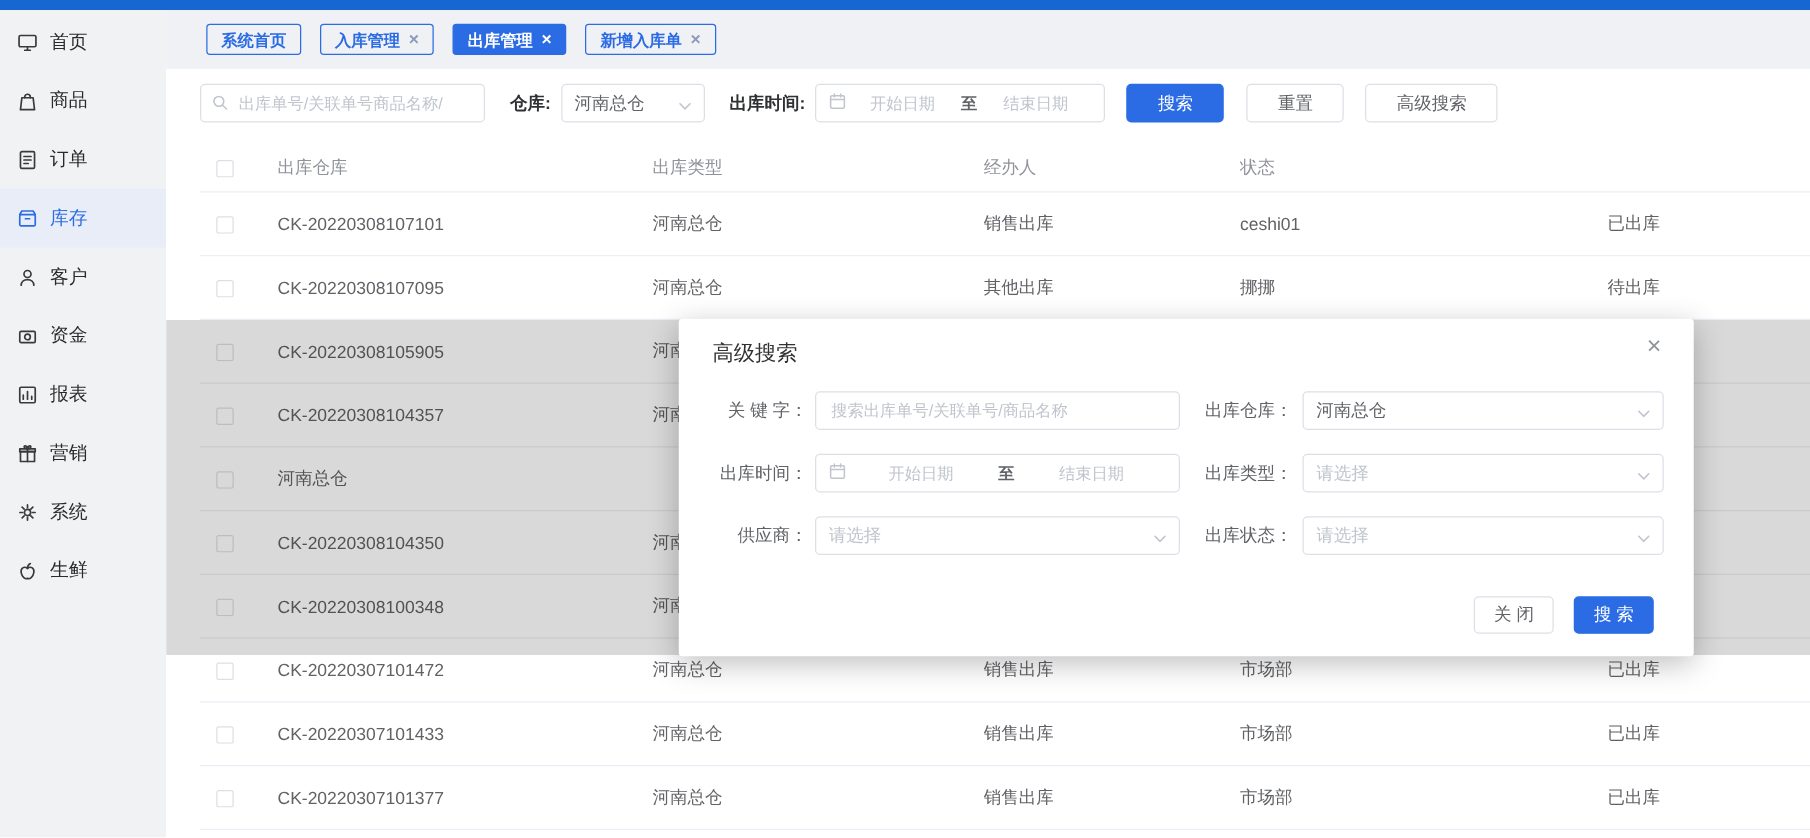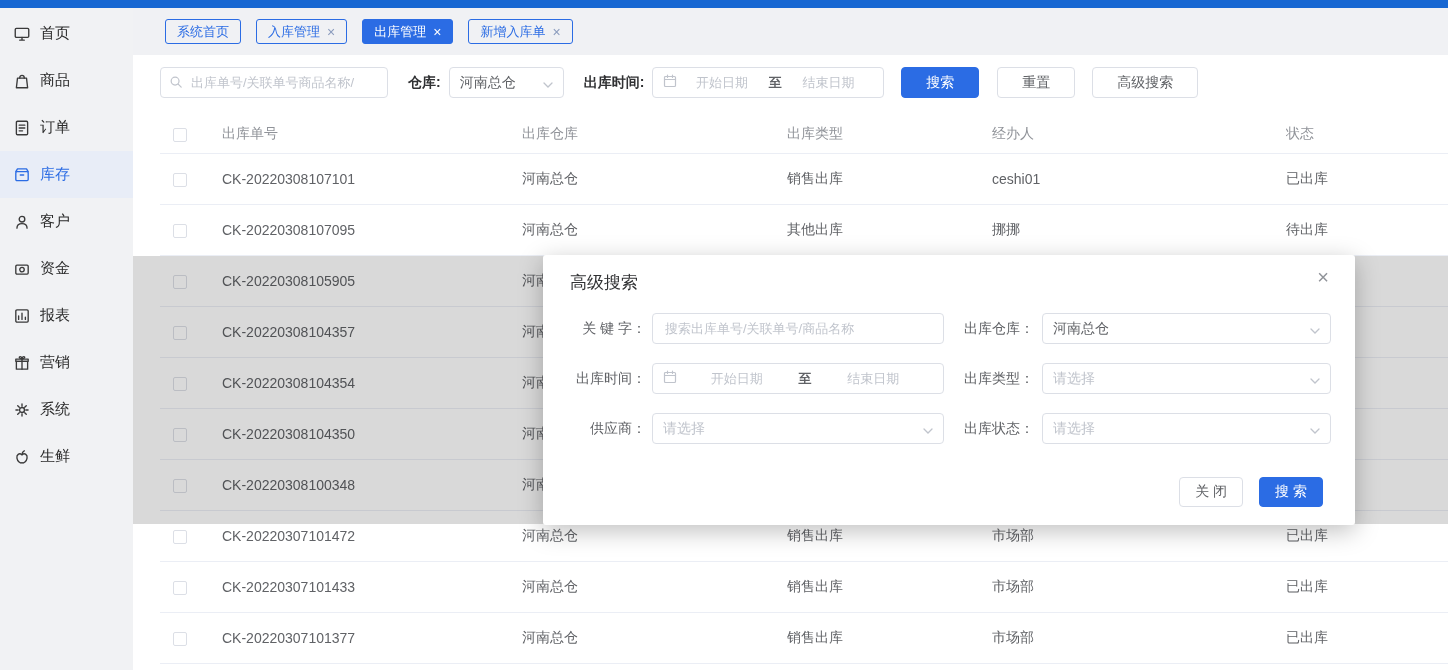--- a/index.html
+++ b/index.html
@@ -24,21 +24,21 @@
   .topbar{position:absolute;left:0;top:0;width:1448px;height:8px;background:var(--topbar);}
   
   .sidebar{position:absolute;left:0;top:8px;width:133px;bottom:0;background:#f1f2f4;padding-top:2px;}
   .side-item{display:flex;align-items:center;height:47px;padding-left:13px;gap:9px;font-size:15px;color:#2a2a2a;cursor:pointer;}
   .side-item .sicon{display:inline-flex;width:18px;height:18px;color:#3a3a3a;flex:none;}
   .side-item.active{color:var(--primary);background:#e8edf7;}
   .side-item.active .sicon{color:var(--primary);}
   
   .main{position:absolute;left:133px;top:8px;right:0;bottom:0;background:#fff;}
   .tabstrip{position:absolute;left:0;right:0;top:0;height:47px;background:#f0f1f4;display:flex;align-items:center;padding-left:32px;gap:15px;}
-  .tab{display:inline-flex;align-items:center;gap:7px;height:25px;padding:4px 11px;border:1px solid var(--primary);border-radius:3px;color:var(--primary);font-size:13px;cursor:pointer;background:transparent;}
+  .tab{display:inline-flex;align-items:flex-start;gap:7px;height:25px;padding:4px 11px;border:1px solid var(--primary);border-radius:3px;color:var(--primary);font-size:13px;cursor:pointer;background:transparent;font-weight:bold;}
   .tab .tab-x{font-size:14px;line-height:1;color:#8a9bbd;cursor:pointer;}
   .tab.active{background:var(--primary);color:#fff;}
   .tab.active .tab-x{color:#fff;}
   
   .filterbar{position:absolute;left:27px;top:59px;height:31px;display:flex;align-items:center;}
   .search-box{position:relative;width:228px;height:31px;flex:none;}
   .search-box input{width:100%;height:100%;border:1px solid var(--border);border-radius:4px;padding:0 8px 0 30px;font-size:13px;color:var(--text2);font-family:inherit;outline:none;background:#fff;}
   .search-box input::placeholder{color:var(--ph);}
   .search-box .mag{position:absolute;left:9px;top:8px;color:var(--ph);}
   .flabel{margin-left:20px;font-weight:bold;color:var(--text);white-space:nowrap;}
@@ -232,21 +232,20 @@
       <span class="ph">结束日期</span>
     </div>
     <button class="btn primary b-search">搜索</button>
     <button class="btn b-reset">重置</button>
     <button class="btn b-adv">高级搜索</button>
   </div>
 
   <div class="table">
     <div class="thead">
       <span class="cell cb"><span class="checkbox"></span></span>
-      <span class="cell">出库单号</span>
       <span class="cell">出库仓库</span>
       <span class="cell">出库类型</span>
       <span class="cell">经办人</span>
       <span class="cell">状态</span>
     </div>
     <div class="tbody">
   <div class="trow">
     <span class="cell cb"><span class="checkbox"></span></span>
     <span class="cell">CK-20220308107101</span>
     <span class="cell">河南总仓</span>
@@ -277,21 +276,20 @@
     <span class="cell cb"><span class="checkbox"></span></span>
     <span class="cell">CK-20220308104357</span>
     <span class="cell">河南总仓</span>
     <span class="cell"></span>
     <span class="cell"></span>
     <span class="cell"></span>
   </div>
 
   <div class="trow">
     <span class="cell cb"><span class="checkbox"></span></span>
-    <span class="cell">CK-20220308104354</span>
     <span class="cell">河南总仓</span>
     <span class="cell"></span>
     <span class="cell"></span>
     <span class="cell"></span>
   </div>
 
   <div class="trow">
     <span class="cell cb"><span class="checkbox"></span></span>
     <span class="cell">CK-20220308104350</span>
     <span class="cell">河南总仓</span>

